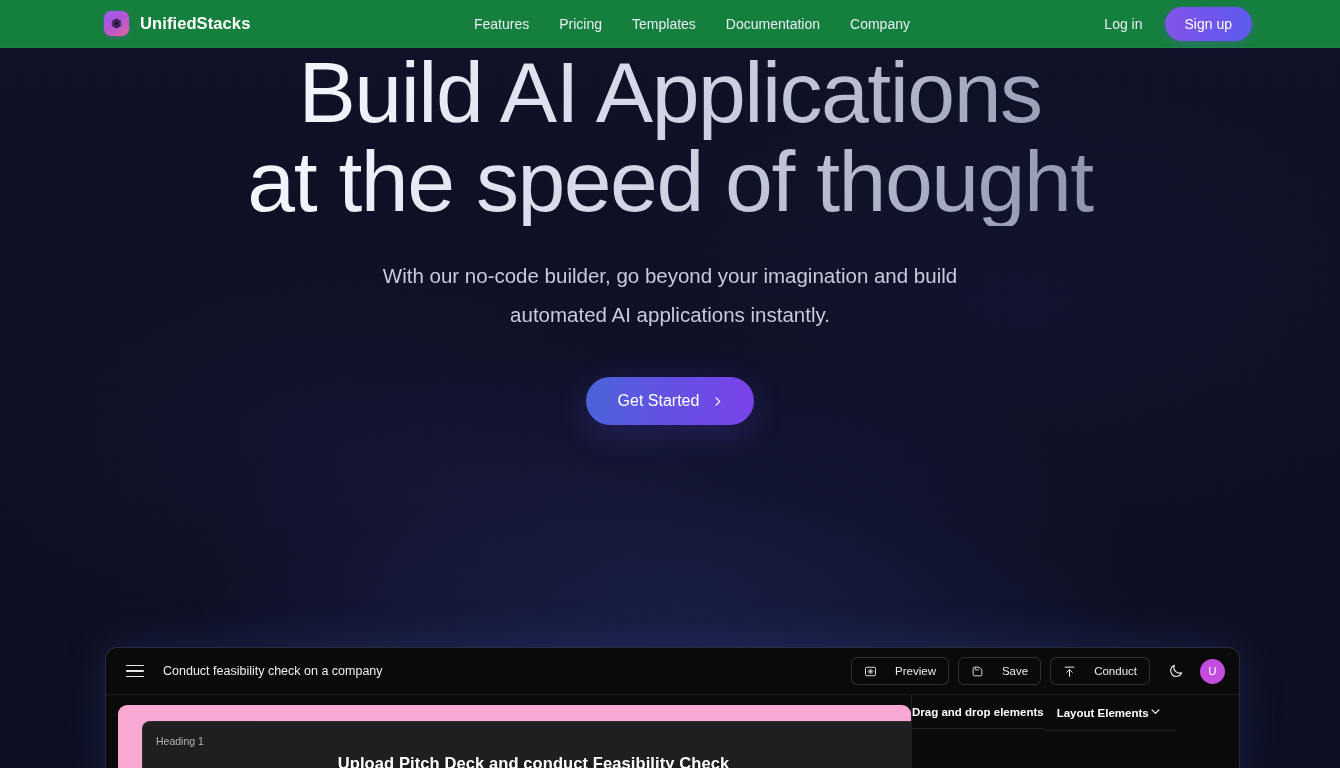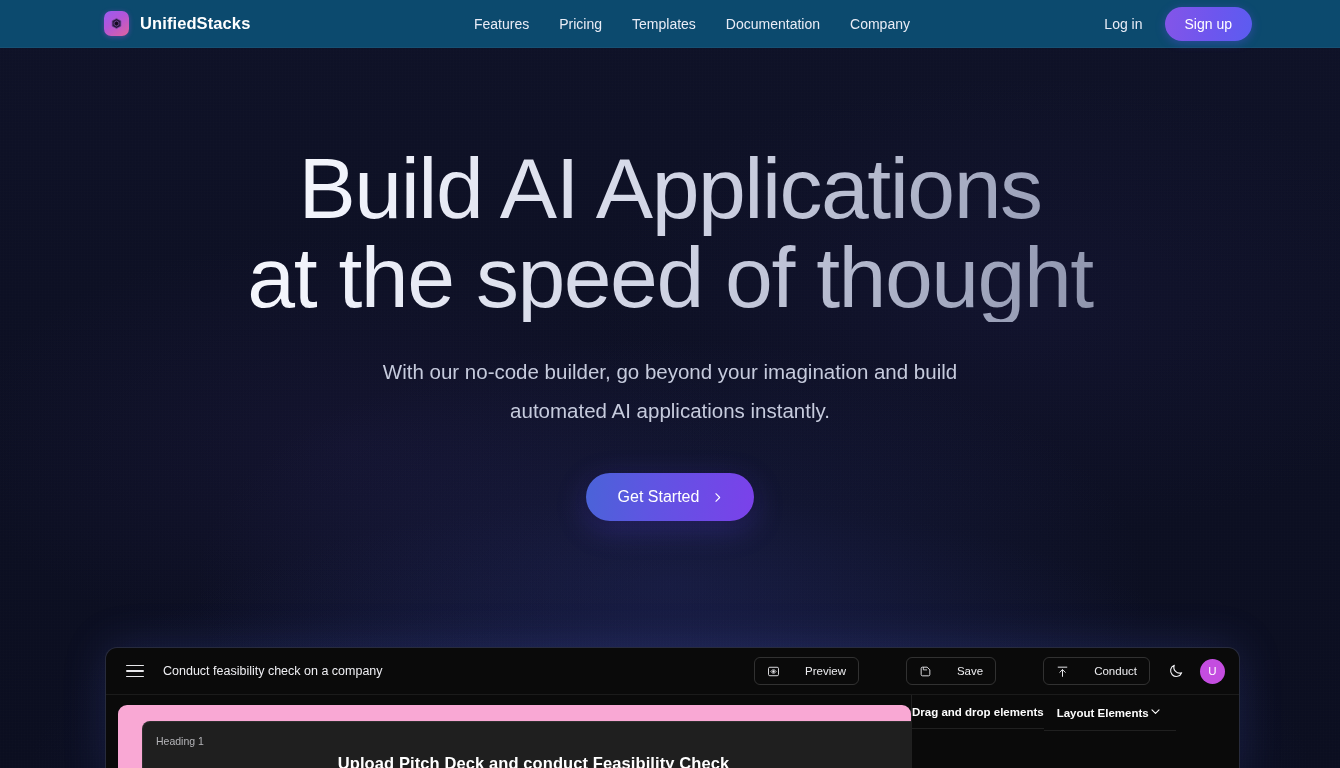--- a/index.html
+++ b/index.html
@@ -27,21 +27,21 @@
     position:absolute; inset:0;
     background-image:
       repeating-linear-gradient(90deg, rgba(255,255,255,0.011) 0px, rgba(255,255,255,0.011) 1px, rgba(0,0,0,0) 1px, rgba(0,0,0,0) 3px),
       repeating-linear-gradient(0deg, rgba(255,255,255,0.008) 0px, rgba(255,255,255,0.008) 1px, rgba(0,0,0,0) 1px, rgba(0,0,0,0) 3px);
     opacity:.55;
   }
 
   
   .navbar {
     position:absolute; top:0; left:0; right:0; height:48px;
-    background:#0c4a6e;
+    background:#15803d;
     border-bottom:1px solid rgba(255,255,255,0.045);
     display:flex; align-items:center;
     z-index:30;
   }
   .brand { display:flex; align-items:center; gap:11px; margin-left:104px; }
   .brand-mark {
     width:25px; height:25px; border-radius:7px;
     background:linear-gradient(145deg, #9b5cf0 0%, #b455d8 45%, #e0639e 100%);
     display:flex; align-items:center; justify-content:center;
     box-shadow:0 1px 5px rgba(160,70,210,0.45);
@@ -68,21 +68,20 @@
     font-family:inherit; font-size:14px; font-weight:500;
     padding:9px 20px; border-radius:999px;
     background:linear-gradient(100deg, #8455e8 0%, #6d56ee 55%, #5b5cf0 100%);
     box-shadow:0 2px 10px rgba(99,80,235,0.38);
     white-space:nowrap;
   }
 
   
   .hero { position:absolute; top:48px; left:0; right:0; text-align:center; z-index:5; }
   .hero-title {
-    margin-top:96px;
     font-size:86px; line-height:89px; font-weight:400; letter-spacing:-1.5px;
     background:linear-gradient(108deg, #ffffff 6%, #f1f3fb 26%, #cdd1e2 52%, #9aa0b8 76%, #7d8298 94%);
     -webkit-background-clip:text; background-clip:text;
     -webkit-text-fill-color:transparent; color:transparent;
   }
   .hero-title .l2 { display:block; }
   .hero-sub {
     margin-top:30px;
     font-size:20.5px; line-height:39px; font-weight:400;
     color:#c6cbdd;
@@ -115,27 +114,26 @@
     border-bottom:1px solid rgba(255,255,255,0.07);
     padding:0 14px 0 12px;
   }
   .hamburger { width:18px; margin-left:8px; display:flex; flex-direction:column; gap:4px; cursor:pointer; }
   .hamburger i { display:block; height:1.6px; background:#e7e7ea; border-radius:2px; }
   .mock-title {
     margin-left:19px; color:#efeff3; font-size:12.5px; font-weight:500; white-space:nowrap;
   }
   .mock-actions { margin-left:auto; display:flex; align-items:center; gap:9px; }
   .mock-btn {
-    display:inline-flex; align-items:center; gap:25px;
+    display:inline-flex; align-items:center; gap:18px;
     height:28px; padding:0 12px;
     background:transparent; color:#ececef;
     border:1px solid rgba(255,255,255,0.16); border-radius:6px;
     font-family:inherit; font-size:11.5px; font-weight:500; cursor:pointer;
     white-space:nowrap;
-    margin-left:38px;
   }
   .mock-btn svg { display:block; flex:none; }
   .moon-btn {
     width:26px; height:26px; margin-left:4px; background:none; border:none;
     cursor:pointer; display:flex; align-items:center; justify-content:center;
   }
   .avatar {
     width:25px; height:25px; border-radius:50%; margin-left:2px;
     background:#c44de0;
     display:flex; align-items:center; justify-content:center;

